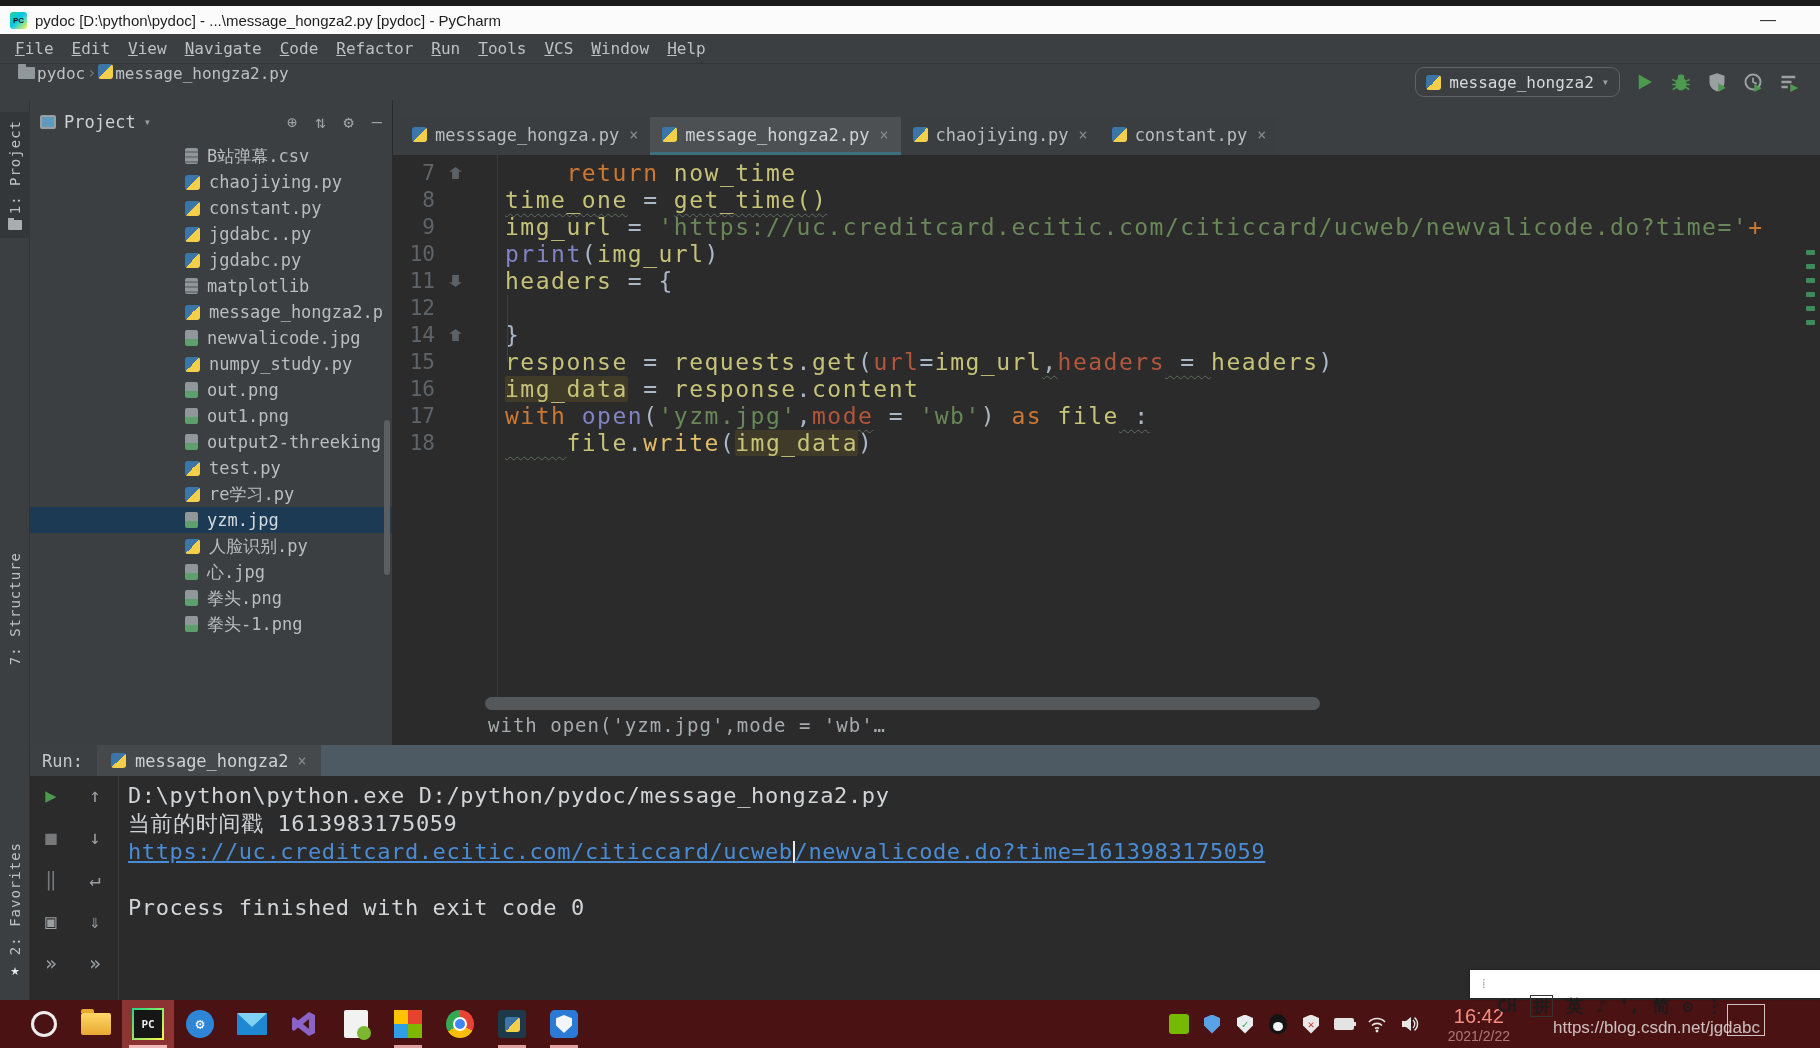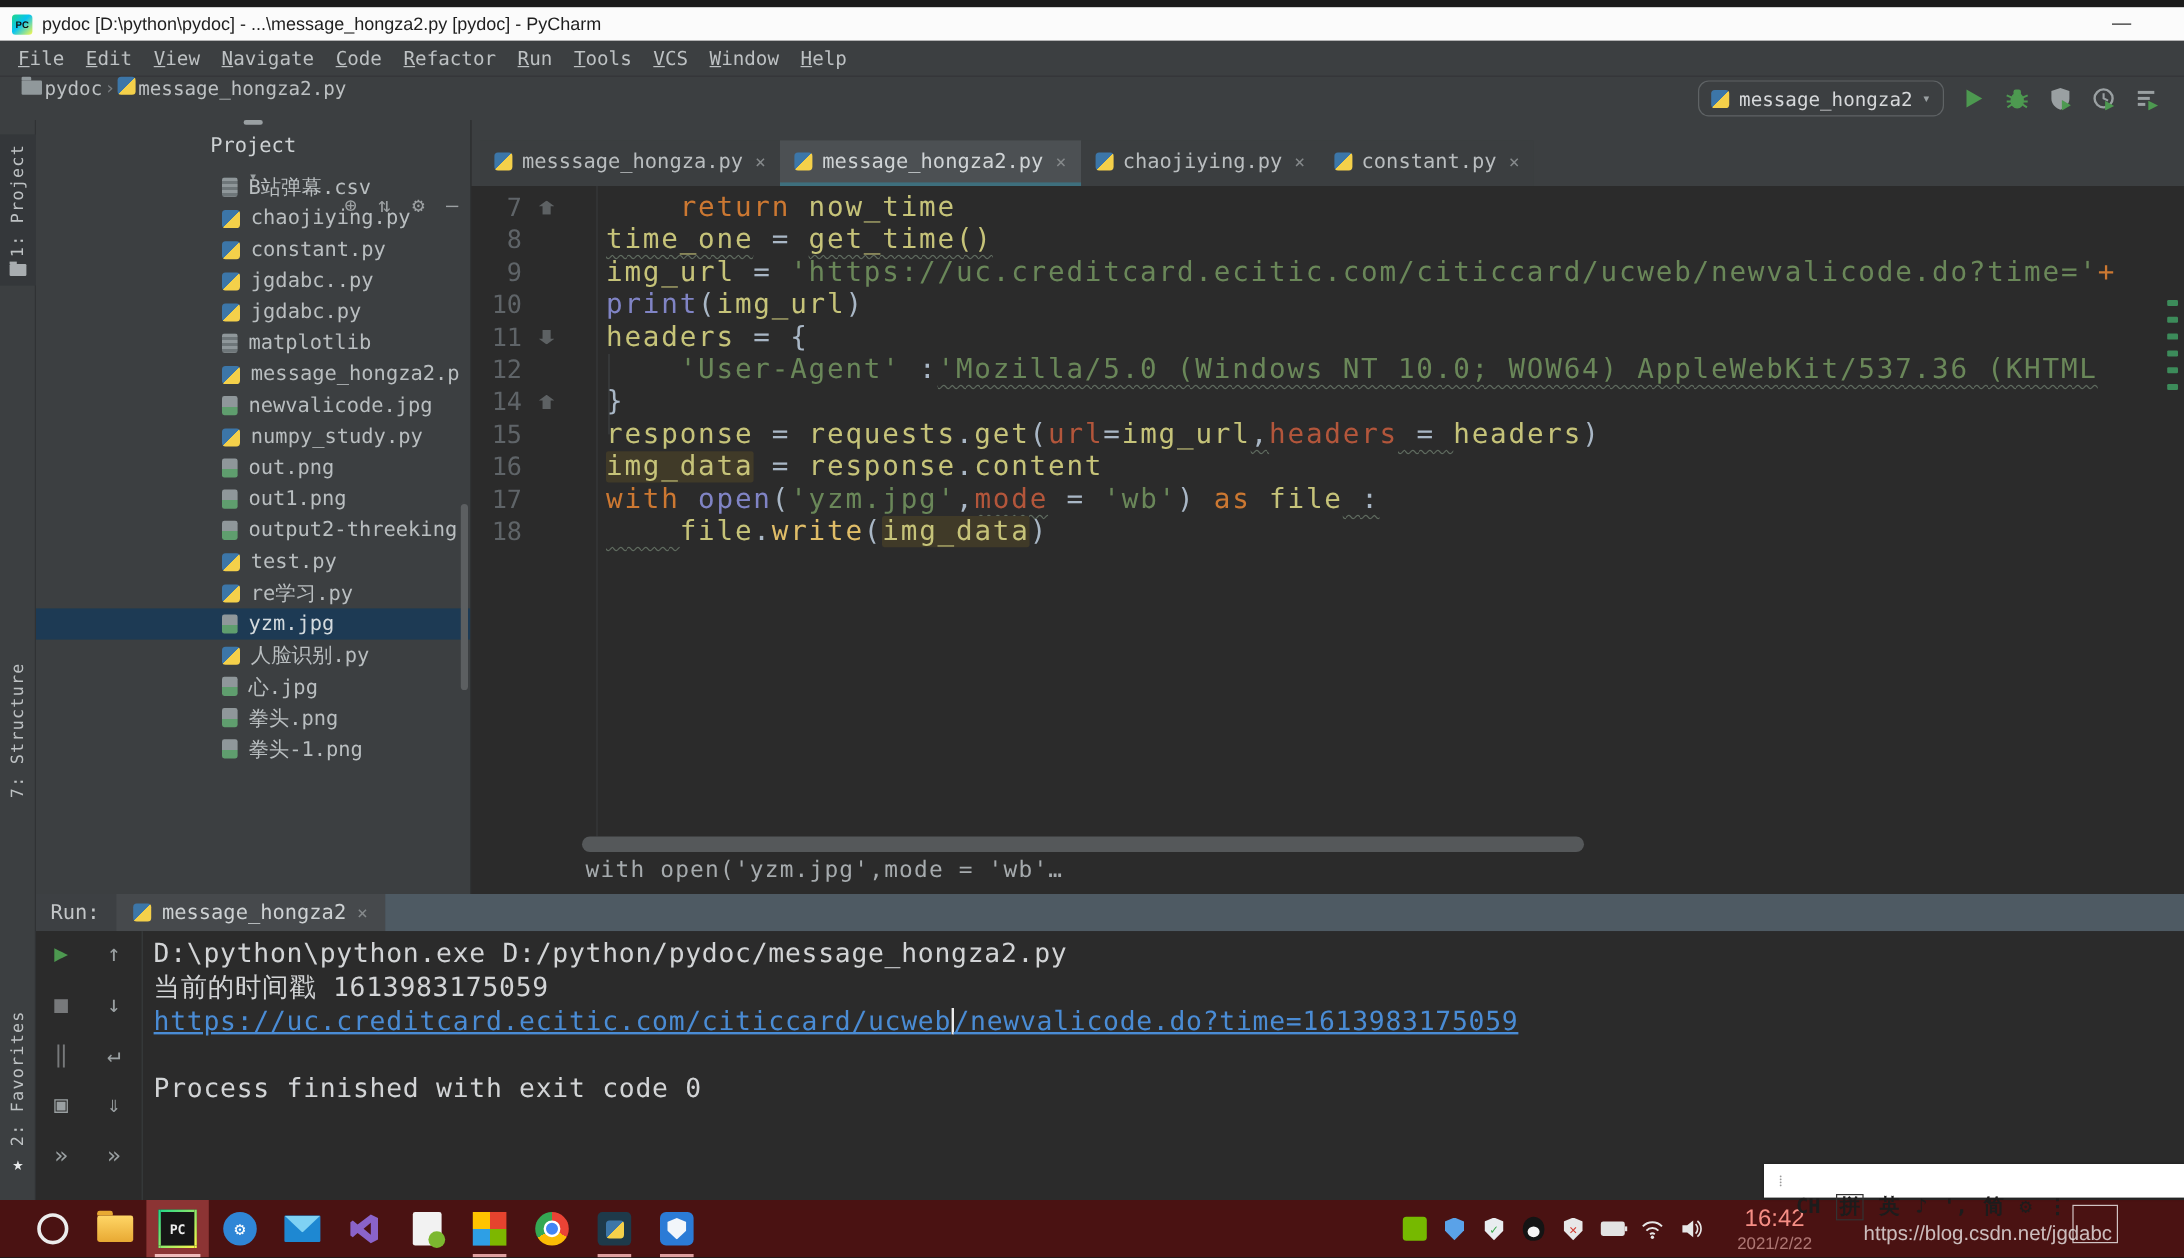--- a/index.html
+++ b/index.html
@@ -38,21 +38,21 @@
                 color:#bdc1c3;font-size:14px;}
   .vtext{writing-mode:vertical-rl;transform:rotate(180deg);letter-spacing:1px;}
   .stripe-proj{top:12px;background:#34373a;padding:8px 0;}
   .stripe-struct{top:452px;}
   .stripe-fav{top:742px;}
   .mini-folder{width:14px;height:10px;background:#a8adb0;border-radius:1px;position:relative;}
   .mini-folder::before{content:"";position:absolute;left:0;top:-2px;width:6px;height:2px;background:#a8adb0;}
   .star{color:#e7e9ea;font-size:15px;}
   
   .proj{position:absolute;left:30px;top:100px;width:363px;height:645px;background:#3c3f41;border-right:1px solid #282a2c;box-sizing:border-box;}
-  .proj-head{position:absolute;left:0;top:0;width:100%;height:43px;display:flex;align-items:center;padding:0 10px;box-sizing:border-box;gap:8px;flex-direction:column;}
+  .proj-head{position:absolute;left:0;top:0;width:100%;height:43px;display:flex;align-items:center;padding:0 10px;box-sizing:border-box;gap:8px;}
   .proj-win-ico{width:16px;height:14px;background:#5f9bbf;border:2px solid #9aa0a2;border-radius:2px;box-sizing:border-box;}
   .proj-title{color:#ced2d4;font-size:17px;}
   .proj-head-icons{margin-left:auto;display:flex;align-items:center;gap:18px;color:#9da1a3;font-size:17px;}
   .tree{position:absolute;left:0;top:43px;width:100%;height:504px;overflow:hidden;}
   .tree-row{height:26px;display:flex;align-items:center;gap:9px;padding-left:155px;color:#b9bec0;font-size:17px;white-space:nowrap;}
   .tree-row.selected{background:#1d3a54;color:#d3dade;}
   .doc-ico{width:13px;height:16px;border-radius:2px;flex:none;
            background:repeating-linear-gradient(180deg,#8f979a 0 3px,#6e7679 3px 5px);}
   .img-ico{width:13px;height:16px;border-radius:2px;flex:none;
            background:linear-gradient(180deg,#8f979a 0 55%,#5f9e6e 55% 100%);}
@@ -359,21 +359,21 @@
             <span class="close">×</span>
           </div>
         </div>
     </div>
     <div class="code" id="code-area">
         <div class="cl"><span class="ln">7</span><span class="fm"><i class="fold-up"></i></span><span class="ct"><span class="tok pln">    </span><span class="tok kw">return</span><span class="tok pln"> </span><span class="tok var">now_time</span></span></div>
         <div class="cl"><span class="ln">8</span><span class="fm"></span><span class="ct"><span class="tok var wavy">time_one</span><span class="tok pln"> = </span><span class="tok var wavy">get_time()</span></span></div>
         <div class="cl"><span class="ln">9</span><span class="fm"></span><span class="ct"><span class="tok var">img_url</span><span class="tok pln"> = </span><span class="tok str">'https://uc.creditcard.ecitic.com/citiccard/ucweb/newvalicode.do?time='</span><span class="tok kw">+</span></span></div>
         <div class="cl"><span class="ln">10</span><span class="fm"></span><span class="ct"><span class="tok bi">print</span><span class="tok pln">(</span><span class="tok var">img_url</span><span class="tok pln">)</span></span></div>
         <div class="cl"><span class="ln">11</span><span class="fm"><i class="fold-down"></i></span><span class="ct"><span class="tok var">headers</span><span class="tok pln"> = {</span></span></div>
-        <div class="cl"><span class="ln">12</span><span class="fm"></span><span class="ct"><span class="tok pln">    </span><span class="tok str">'User-Agent'</span><span class="tok pln"> :</span><span class="tok str wavy">'Mozilla/5.0 (Windows NT 10.0; WOW64) AppleWebKit/537.36 (KHTML</span></span></div>
+        <div class="cl"><span class="ln">12</span><span class="fm"></span></div>
         <div class="cl"><span class="ln">14</span><span class="fm"><i class="fold-up"></i></span><span class="ct"><span class="tok pln">}</span></span></div>
         <div class="cl"><span class="ln">15</span><span class="fm"></span><span class="ct"><span class="tok var">response</span><span class="tok pln"> = </span><span class="tok var">requests</span><span class="tok pln">.</span><span class="tok var">get</span><span class="tok pln">(</span><span class="tok par">url</span><span class="tok pln">=</span><span class="tok var">img_url</span><span class="tok pln wavy">,</span><span class="tok par">headers</span><span class="tok pln wavy"> = </span><span class="tok var">headers</span><span class="tok pln">)</span></span></div>
         <div class="cl"><span class="ln">16</span><span class="fm"></span><span class="ct"><span class="tok var hl">img_data</span><span class="tok pln"> = </span><span class="tok var">response</span><span class="tok pln">.</span><span class="tok var">content</span></span></div>
         <div class="cl"><span class="ln">17</span><span class="fm"></span><span class="ct"><span class="tok kw">with</span><span class="tok pln"> </span><span class="tok bi">open</span><span class="tok pln">(</span><span class="tok str">'yzm.jpg'</span><span class="tok pln">,</span><span class="tok par wavy">mode</span><span class="tok pln"> = </span><span class="tok str">'wb'</span><span class="tok pln">) </span><span class="tok kw">as</span><span class="tok pln"> </span><span class="tok var">file</span><span class="tok pln wavy"> :</span></span></div>
         <div class="cl"><span class="ln">18</span><span class="fm"></span><span class="ct"><span class="tok pln wavy">    </span><span class="tok var">file</span><span class="tok pln">.</span><span class="tok fn">write</span><span class="tok pln">(</span><span class="tok var hl">img_data</span><span class="tok pln">)</span></span></div>
       </div>
     <div class="gutter-sep"></div>
     <div class="indent-guide"></div>
     <div class="hscroll"></div>
     <div class="ed-status">with open('yzm.jpg',mode = 'wb'…</div>

